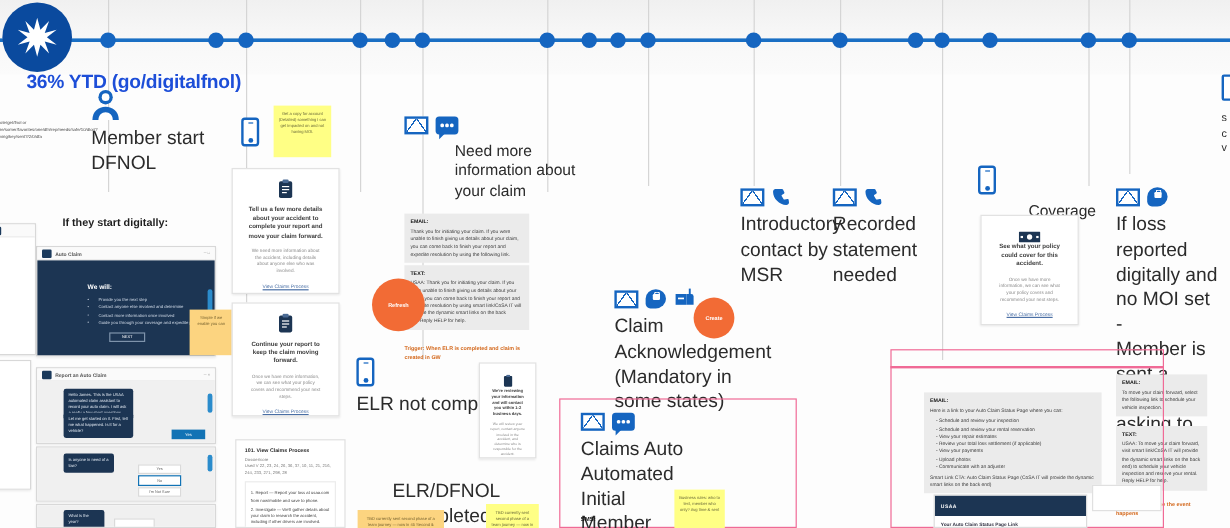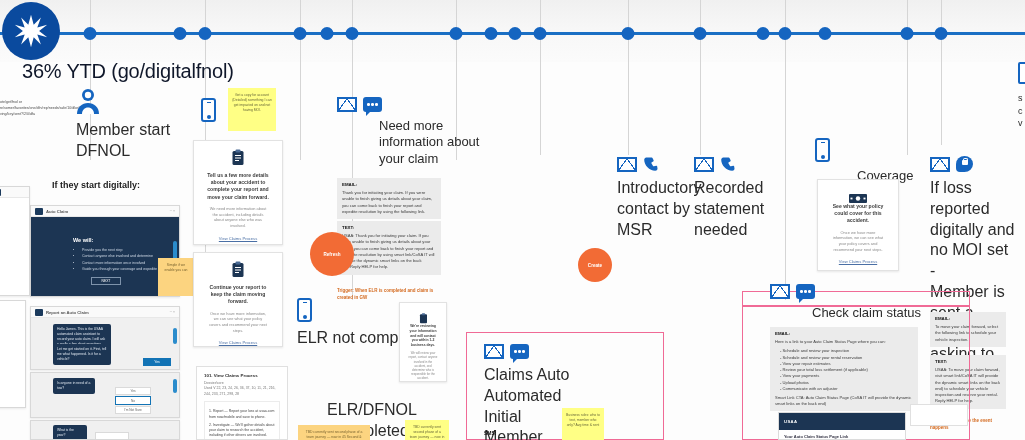--- a/index.html
+++ b/index.html
@@ -31,21 +31,21 @@
 
   .logo {
     position: absolute; left: 2px; top: 2px; width: 58px; height: 58px;
     border-radius: 50%; background: #0a4a9e;
     display: flex; align-items: center; justify-content: center;
   }
   .logo svg { width: 36px; height: 36px; }
 
   .ytd {
     position: absolute; left: 22px; top: 60px;
-    font-size: 20px; font-weight: normal; color: #0f172a; letter-spacing: -0.2px;
+    font-size: 16px; font-weight: bold; color: #1d4ed8; letter-spacing: -0.2px;
     white-space: nowrap;
   }
 
   
   .node { position: absolute; }
   .node-icons { display: flex; gap: 6px; align-items: flex-end; margin-bottom: 6px; }
   .node-label {
     font-size: 13.5px; color: #2b2b2b; line-height: 1.26; font-weight: 400;
   }
   .node-label.big { font-size: 16px; line-height: 1.3; }
@@ -253,21 +253,21 @@
   <div class="logo">
     <svg viewBox="0 0 40 40" aria-hidden="true">
       <polygon fill="#ffffff" points="20,2 23,13 31,5 27,16 38,13 29,20 38,27 27,24 31,35 23,27 20,38 17,27 9,35 13,24 2,27 11,20 2,13 13,16 9,5 17,13"></polygon>
     </svg>
   </div>
 
   <div class="ytd">36% YTD (go/digitalfnol)</div>
 
   <div class="tiny-left" style="left:-4px; top:100px;">quote/get/fnol or sure/somer/favorites/one/dfn/rep/needs/safe/10/dlor/?driving/key/sent?/2/0/dfa</div>
 
-  <div class="node" style="left:76px; top:88px;">
+  <div class="node" style="left:76px; top:74px;">
     <div class="node-icons">
       <span class="ic ic-person">
         <svg viewBox="0 0 24 26">
             <circle cx="12" cy="7" r="6" fill="#1565c0"></circle>
             <path d="M1 26c0-7 5-11 11-11s11 4 11 11z" fill="#1565c0"></path>
             <circle cx="12" cy="7" r="3.2" fill="#ffffff"></circle>
             <path d="M6 26c0-4 2.8-6.5 6-6.5s6 2.5 6 6.5z" fill="#ffffff"></path>
           </svg>
       </span>
     </div>
@@ -464,20 +464,38 @@
         <svg viewBox="0 0 16 16">
             <path d="M3.2 1.5c-1 0-2 1-2 2.3C1.2 9.5 6.4 14.7 12.2 14.8c1.3 0 2.3-1 2.3-2l-.3-2.3c0-.5-.5-.8-1-.7l-2.2.5c-.5.1-.9-.1-1.1-.5L8.4 7.3c-.2-.4 0-.9.4-1.1l1.4-.8c.4-.3.6-.8.4-1.2L9.5 2c-.2-.4-.6-.6-1-.5z" fill="#1565c0"></path>
           </svg>
       </span>
     </div>
     <div class="node-label big" style="white-space:pre-line; width:82px;">Introductory
 contact by
 MSR</div>
   </div>
 
+  <div class="node" style="left:512px; top:240px;">
+    <div class="node-icons">
+      <span class="ic ic-env"></span>
+      <span class="ic ic-lockbub"></span>
+      <span class="ic ic-mailbox">
+        <svg viewBox="0 0 18 17">
+            <rect x="2" y="5" width="9" height="9" fill="#1565c0"></rect>
+            <rect x="4" y="8" width="5" height="1.4" fill="#fff"></rect>
+            <path d="M11 5h4a2 2 0 012 2v7h-6z" fill="#1565c0"></path>
+            <rect x="13" y="0.5" width="1.6" height="5" fill="#1565c0"></rect>
+          </svg>
+      </span>
+    </div>
+    <div class="node-label big" style="white-space:pre-line; width:110px;">Claim
+Acknowledgement
+(Mandatory in
+some states)</div>
+  </div>
   <div class="badge" style="left:578px; top:248px; width:34px; height:34px;">Create</div>
 
   <div class="pinkbox" style="left:466px; top:332px; width:198px; height:108px;"></div>
   <div class="node" style="left:484px; top:344px;">
     <div class="node-icons">
       <span class="ic ic-env"></span>
       <span class="ic ic-chat">
           <i></i>
           <i></i>
           <i></i>
@@ -536,31 +554,20 @@
     <b>TEXT:</b>
     <span>USAA: To move your claim forward, visit smart link/CoSA IT will provide the dynamic smart links on the back end) to schedule your vehicle inspection and reserve your rental. Reply HELP for help.</span>
   </div>
   <div class="trigger" style="left:930px; top:418px; width:76px;">
     <span>Trigger:</span>
     <span>At the time the event happens</span>
   </div>
 
   <div class="pinkbox" style="left:742px; top:291px; width:228px; height:149px;"></div>
   <div class="pinkline" style="left:742px; top:305px; width:228px;"></div>
-  <div class="node" style="left:770px; top:284px;">
-    <div class="node-icons">
-      <span class="ic ic-env"></span>
-      <span class="ic ic-chat">
-          <i></i>
-          <i></i>
-          <i></i>
-        </span>
-    </div>
-    <div class="node-label xbig">Check claim status</div>
-  </div>
 
   <div class="txtblk" style="left:770px; top:327px; width:148px;">
     <b>EMAIL:</b>
     <span>Here is a link to your Auto Claim Status Page where you can:</span>
     <ul id="status-bullets" style="margin:3px 0 3px 0; padding-left:5px; list-style:none;">
         <li>- Schedule and review your inspection</li>
         <li>- Schedule and review your rental reservation</li>
         <li>- View your repair estimates</li>
         <li>- Review your total loss settlement (if applicable)</li>
         <li>- View your payments</li>

